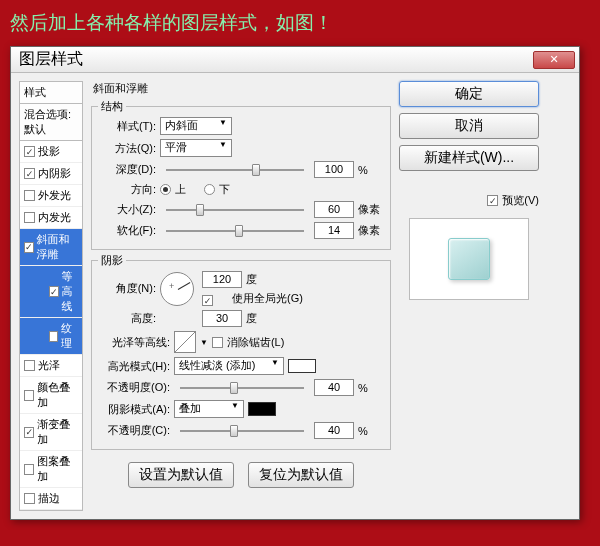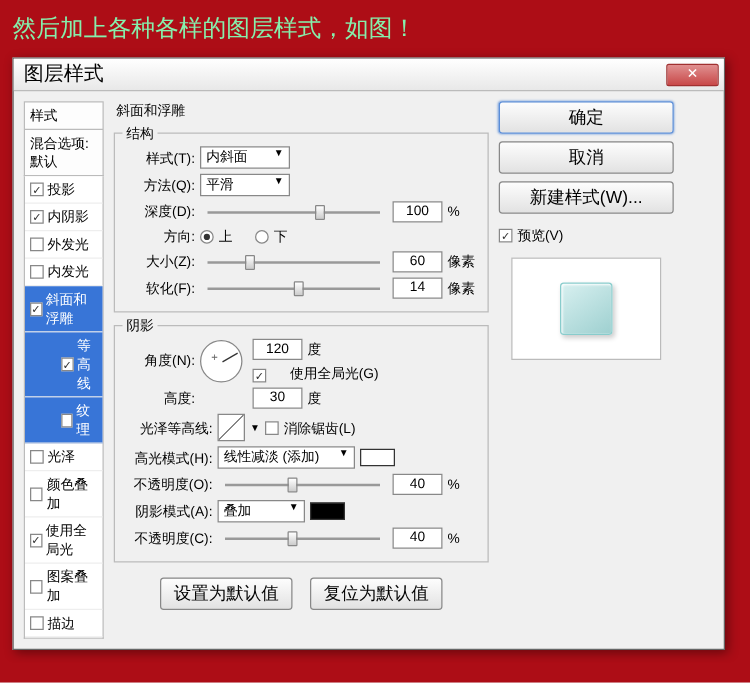--- a/index.html
+++ b/index.html
@@ -39,21 +39,21 @@
 .swatch{width:22px;height:22px;border:1px solid #888;background:#fff}
 .swatch.diag{background:linear-gradient(135deg,#fff 48%,#888 48%,#888 52%,#fff 52%)}
 .colorchip{width:28px;height:14px;border:1px solid #333;background:#fff}
 .colorchip.blk{background:#000}
 .btn{background:linear-gradient(#fdfdfd,#e2e2e2);border:1px solid #888;padding:3px 10px;border-radius:3px;cursor:pointer;font-size:14px;min-width:78px;text-align:center}
 .btn.primary{border:1px solid #5a8dd8;box-shadow:0 0 2px #5a8dd8}
 .btnrow{display:flex;justify-content:center;gap:14px;margin-top:6px}
 .right-col{width:140px;display:flex;flex-direction:column;gap:6px;align-items:stretch}
 .preview{width:120px;height:82px;border:1px solid #bbb;background:#fff;margin-top:4px;display:flex;align-items:center;justify-content:center;align-self:center}
 .preview-inner{width:42px;height:42px;background:linear-gradient(145deg,#d8f0f0,#9ed0d0);border:1px solid #8cc;border-radius:3px;box-shadow:inset 1px 1px 2px #fff,2px 2px 4px rgba(0,0,0,.2)}
-.chk-row{display:flex;align-items:center;gap:4px;margin-top:4px;justify-content:flex-start}
+.chk-row{display:flex;align-items:center;gap:4px;margin-top:16px;justify-content:flex-end}
 .grp-label{font-size:11px;margin-left:2px}
 </style>
 </head>
 <body>
 
 <div class="caption">然后加上各种各样的图层样式，如图！</div>
 
 <div class="dialog">
   <div class="titlebar">
     <span class="titlebar-text">图层样式</span>
@@ -96,21 +96,21 @@
           <div class="style-item">
             <span class="cb"></span>
             <span>光泽</span>
           </div>
           <div class="style-item">
             <span class="cb"></span>
             <span>颜色叠加</span>
           </div>
           <div class="style-item">
             <span class="cb on"></span>
-            <span>使用全局光</span>
+            <span>渐变叠加</span>
           </div>
           <div class="style-item">
             <span class="cb"></span>
             <span>图案叠加</span>
           </div>
           <div class="style-item">
             <span class="cb"></span>
             <span>描边</span>
           </div>
         </div>

